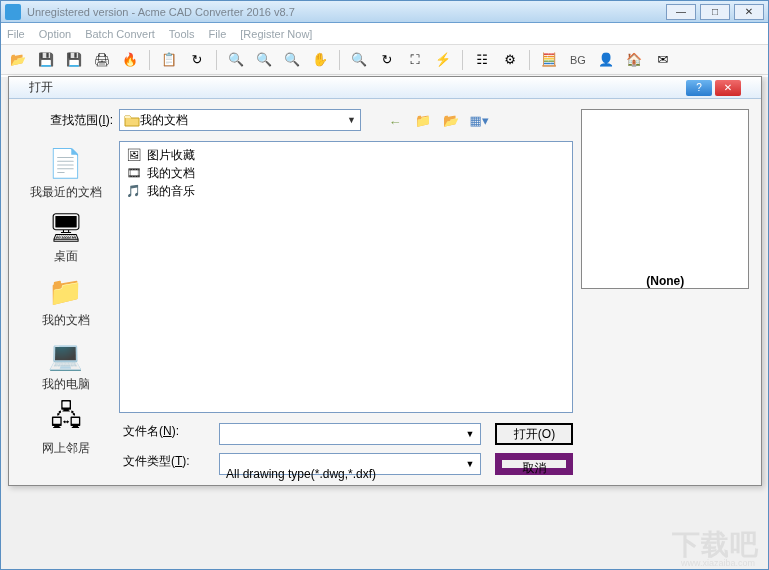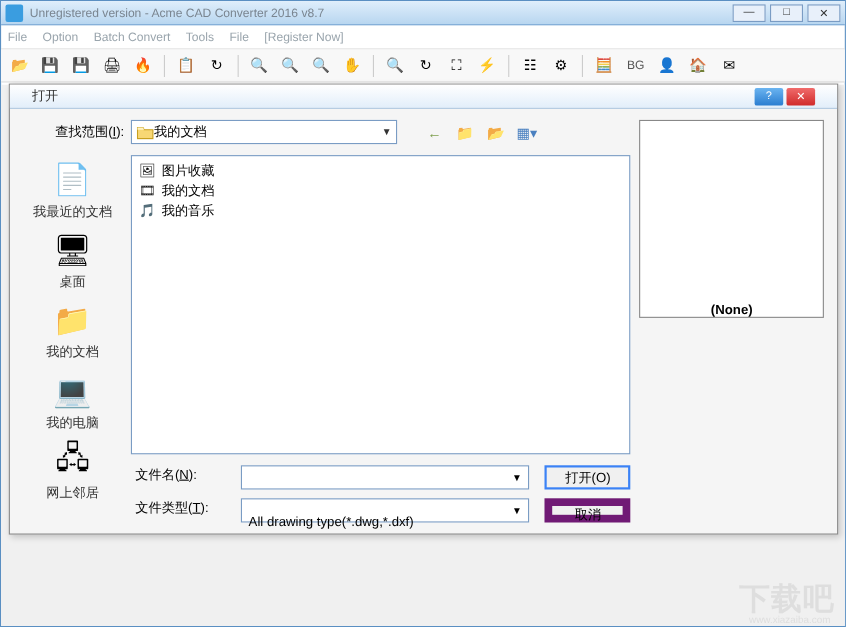--- a/index.html
+++ b/index.html
@@ -56,21 +56,21 @@
   .file-item .fi-label { font-size: 12px; }
   
   .bottomrows { margin-top: 10px; display: flex; flex-direction: column; gap: 8px; }
   .brow { display: flex; align-items: flex-start; }
   .brow label { width: 100px; font-size: 12px; padding-left: 4px; }
   .brow label u { text-decoration: underline; }
   .brow .combo { flex: 1; height: 22px; background: #fff; border: 1px solid #7a9cc4; display: flex; align-items: center; padding: 0 6px; font-size: 12px; margin-right: 14px; }
   .brow .combo .ctext { flex: 1; margin-top: 20px; }
   .brow .combo .carrow { font-size: 9px; }
   .brow .dbtn { width: 78px; height: 22px; background: #f0f0f0; border: 7px solid #701a75; font-size: 12px; cursor: pointer; }
-  .brow .dbtn.primary { border: 2px solid #3b82f6; }
+  .brow .dbtn.primary { border: 2px solid #000000; }
   
   .preview-pane { width: 168px; height: 180px; background: #fff; border: 1px solid #888; display: flex; align-items: flex-end; justify-content: center; font-weight: bold; font-size: 12px; color: #000; margin-top: 0px; }
   
   .watermark { position: absolute; bottom: 6px; right: 10px; font-size: 28px; color: rgba(120,120,120,0.15); font-weight: bold; letter-spacing: 1px; pointer-events: none; }
   .watermark-sub { position: absolute; bottom: 2px; right: 14px; font-size: 9px; color: rgba(120,120,120,0.15); pointer-events: none; }
 
   
   .folder-svg { width: 16px; height: 14px; }
 </style>
 </head>

